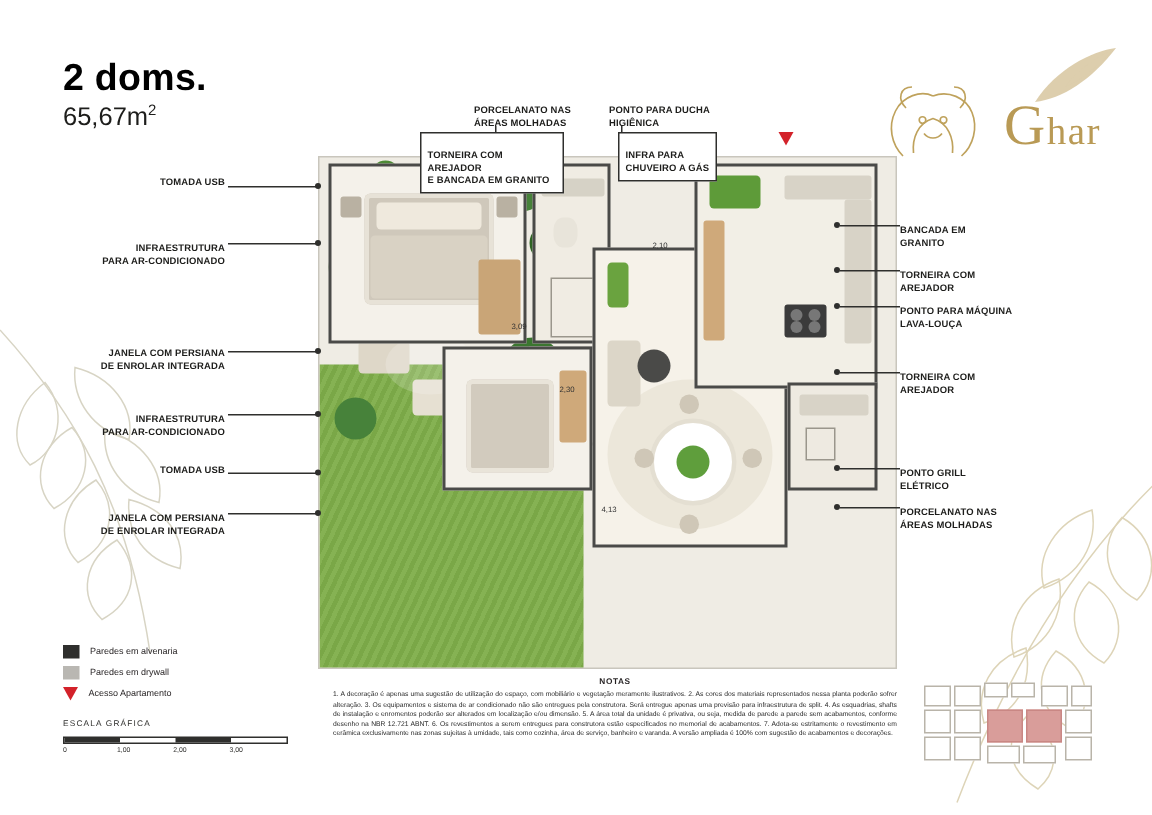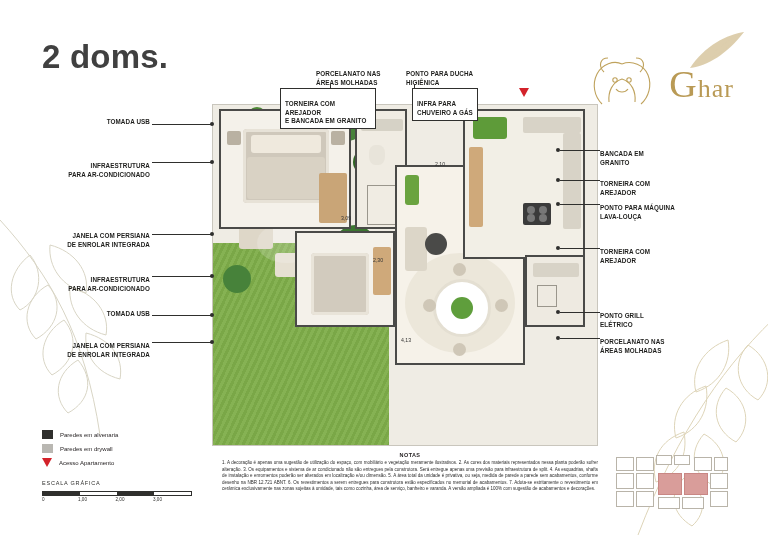--- a/index.html
+++ b/index.html
@@ -17,21 +17,21 @@
   
   .leaf-art { position:absolute; opacity:.55; pointer-events:none; }
   .leaf-left { left:-10px; top:215px; width:220px; height:230px; }
   .leaf-right { right:-20px; top:300px; width:230px; height:240px; }
   .leaf-top-right { right:20px; top:28px; width:60px; height:45px; }
 
   
   .header { position:absolute; left:42px; top:30px; }
   .h-title { font-size:13.5px; letter-spacing:2.2px; font-weight:700; color:#2b2b2b; }
   .h-title .thin { font-weight:400; letter-spacing:2.2px; }
-  .h-sub { font-size:33px; font-weight:700; margin-top:8px; color:#404040; letter-spacing:.2px;}
+  .h-sub { font-size:25px; font-weight:700; margin-top:8px; color:#000000; letter-spacing:.2px;}
   .h-area { font-size:17px; font-weight:400; margin-top:1px; color:#1d1d1b; }
   .h-area sup { font-size:10px; vertical-align:super; }
 
   
   .logo { position:absolute; right:34px; top:52px; width:170px; height:62px; }
   .logo-text { position:absolute; right:34px; top:62px; font-size:38px; color:#b99a55;
                font-family:"Liberation Serif", serif; letter-spacing:1px; }
 
   
   .plan {
@@ -149,20 +149,23 @@
 
   <svg class="leaf-art leaf-top-right" viewBox="0 0 60 45">
     <g fill="#c2a76b">
       <path d="M2 40 C 20 38, 40 25, 56 4 C 40 6, 16 18, 2 40Z"></path>
       <path d="M22 30 C 30 18, 44 10, 56 4 C 44 16, 32 26, 22 30Z" opacity=".6"></path>
     </g>
   </svg>
 
   <div class="header">
     <div class="h-sub">2 doms.</div>
+    <div class="h-area">
+      <span>65,67m</span><sup>2</sup>
+    </div>
   </div>
 
   <svg class="logo" viewBox="0 0 170 62">
     <g fill="none" stroke="#bfa25c" stroke-width="1.1">
       <path d="M38 52 C 30 44, 28 32, 33 22 C 38 12, 50 8, 58 12"></path>
       <path d="M58 12 C 68 8, 80 13, 84 23 C 88 33, 85 45, 77 52"></path>
       <path d="M45 50 C 44 40, 48 30, 58 27 C 68 30, 72 40, 71 50"></path>
       <circle cx="51" cy="28" r="2.2"></circle>
         <circle cx="65" cy="28" r="2.2"></circle>
       <path d="M52 37 C 55 41, 61 41, 64 37"></path>

